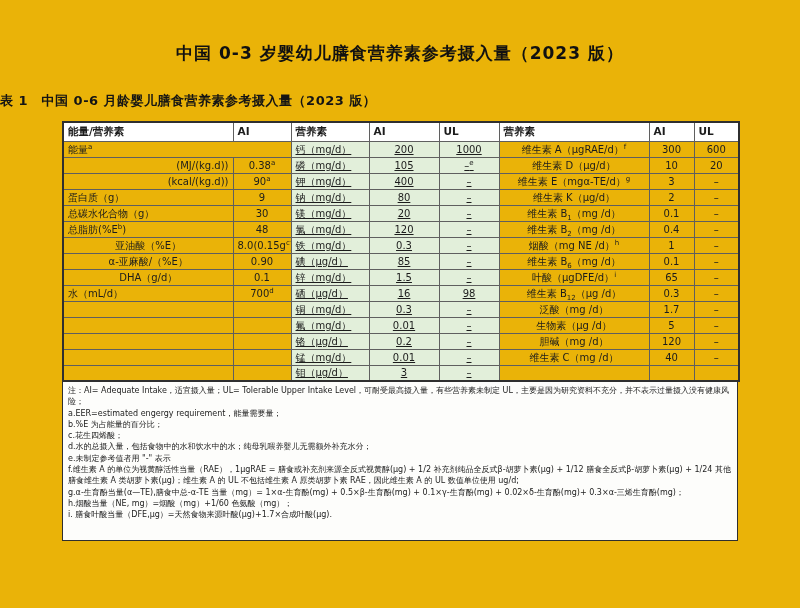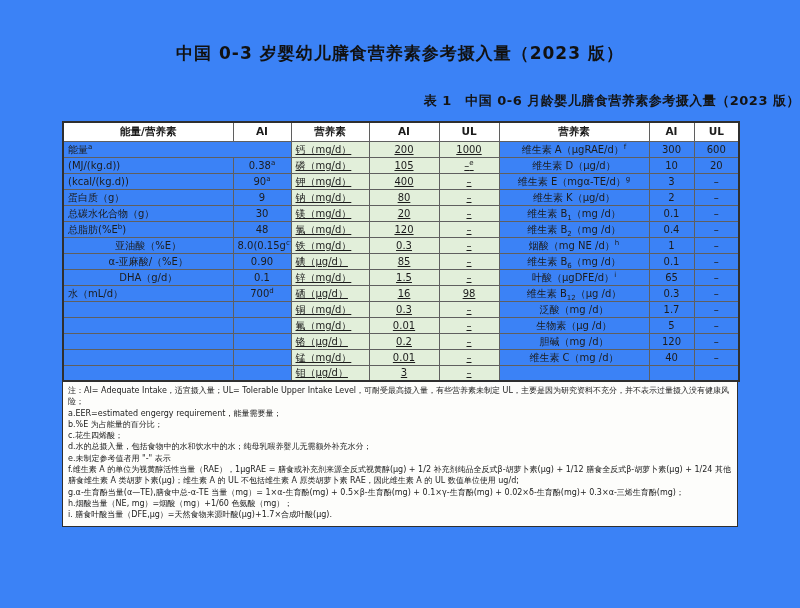--- a/index.html
+++ b/index.html
@@ -4,31 +4,31 @@
 <style>
   * { box-sizing: border-box; }
   html,body { margin:0; padding:0; }
   body {
     width:800px; height:608px;
     background:#fcfcfa;
     font-family:"DejaVu Sans","Liberation Sans",sans-serif;
     color:#1c1c1c;
     overflow:hidden;
   }
-  .page { width:800px; height:608px; background:#3b82f6; position:relative; }
+  .page { width:800px; height:608px; background:#eab308; position:relative; }
 
   .doc-title {
     margin:0; padding-top:42px;
     text-align:center;
     font-size:17px; font-weight:bold; letter-spacing:1px;
     color:#111;
   }
   .table-caption {
     margin-top:27px;
-    text-align:right;
+    text-align:left;
     font-size:13px; font-weight:bold; letter-spacing:0.5px;
     color:#141414;
   }
 
   .table-wrap { width:676px; margin:11px auto 0 auto; }
 
   table.dri {
     border-collapse:collapse; table-layout:fixed;
     width:676px;
     border:2px solid #2f2f2f;
@@ -36,36 +36,36 @@
   table.dri th, table.dri td {
     border:1px solid #5f5f5f;
     font-size:10px;
     padding:0 4px;
     height:16px;
     line-height:1.1;
     overflow:hidden;
     white-space:nowrap;
   }
   table.dri th {
-    height:19px; font-size:10.5px; font-weight:bold; text-align:center;
+    height:19px; font-size:10.5px; font-weight:bold; text-align:left;
     background:#ffffff;
   }
   td.c { text-align:center; }
   td.l { text-align:left; }
-  td.r { padding-right:26px;margin-left:15px; }
+  td.r { text-align:right; padding-right:26px;margin-left:15px; }
   td.green { background:#e2efda;text-decoration:underline; }
   th.green { background:#e2efda; }
   td.mname { text-align:left; padding-left:8px; }
   sup { font-size:7px; vertical-align:super; line-height:0; }
   sub { font-size:7px; vertical-align:sub; line-height:0; }
 
   .notes {
     width:676px; margin:0 auto;
     border:1px solid #2f2f2f; border-top:none;
-    padding:3px 5px 5px 5px;
+    padding:3px 5px 19px 5px;
     background:#fdfdfb;
   }
   .note-line {
     font-size:8px; line-height:11.3px; color:#222;
     text-align:left;
   }
 </style>
 </head>
 <body>
 

